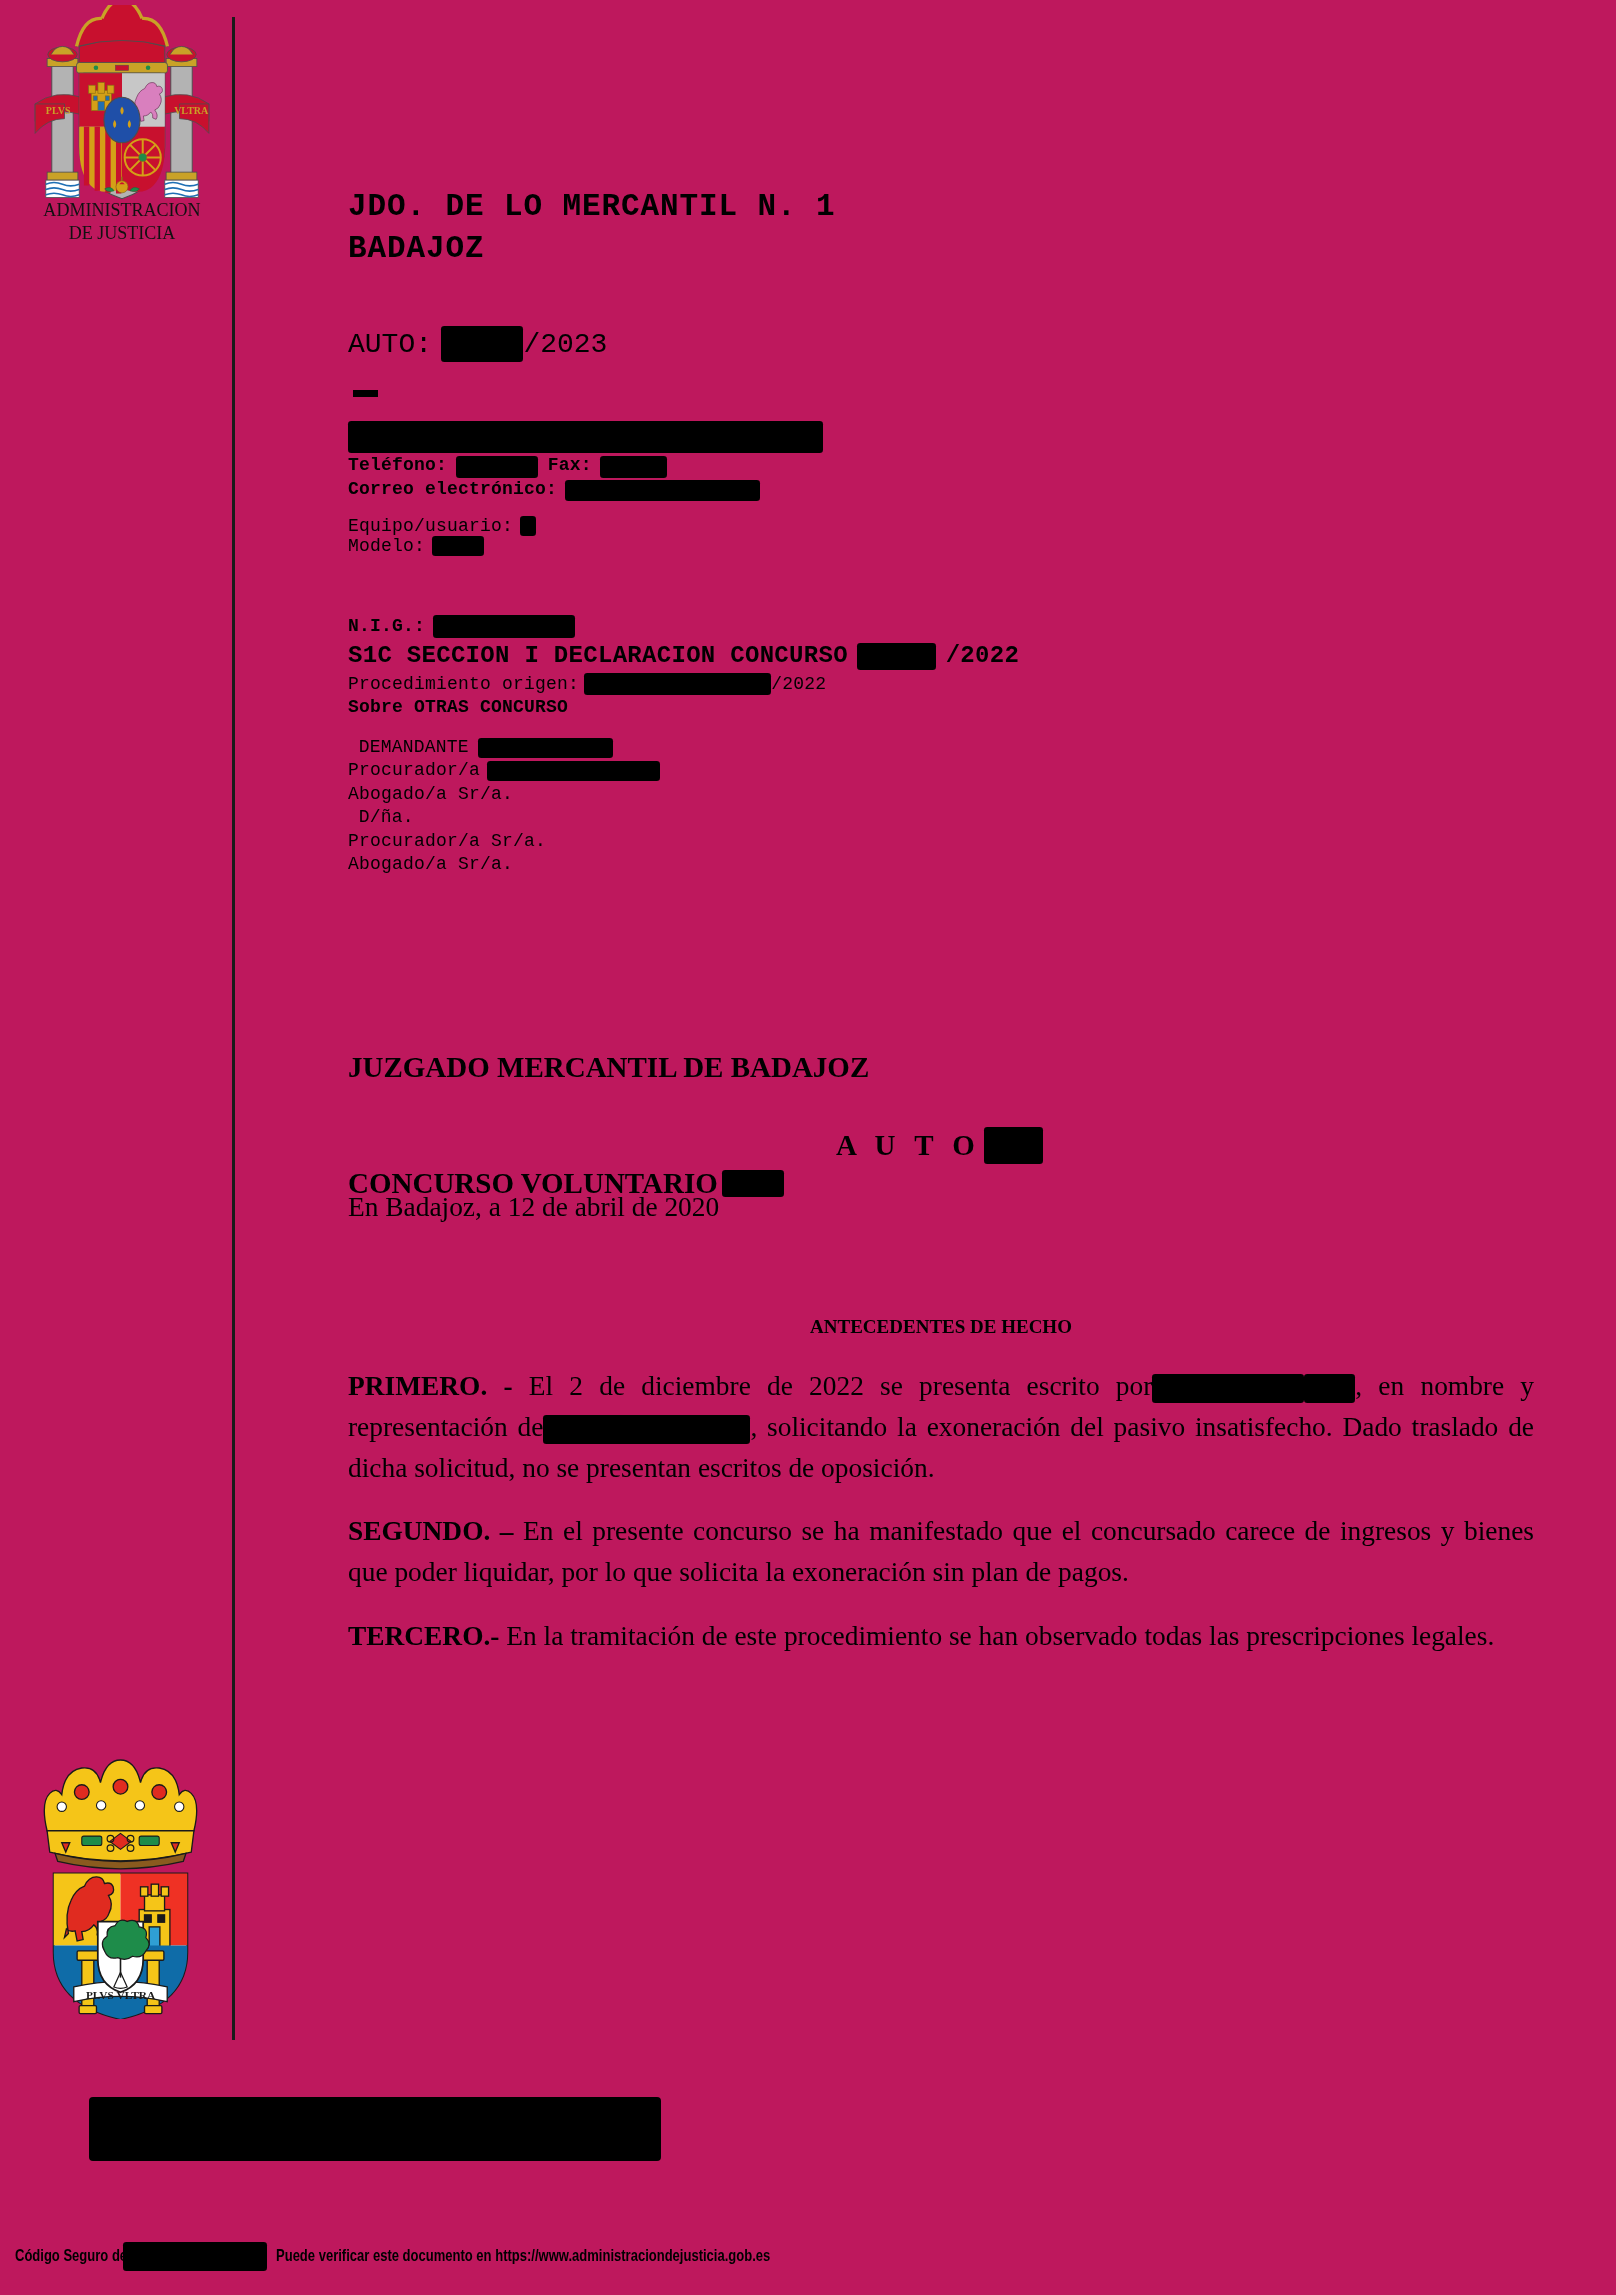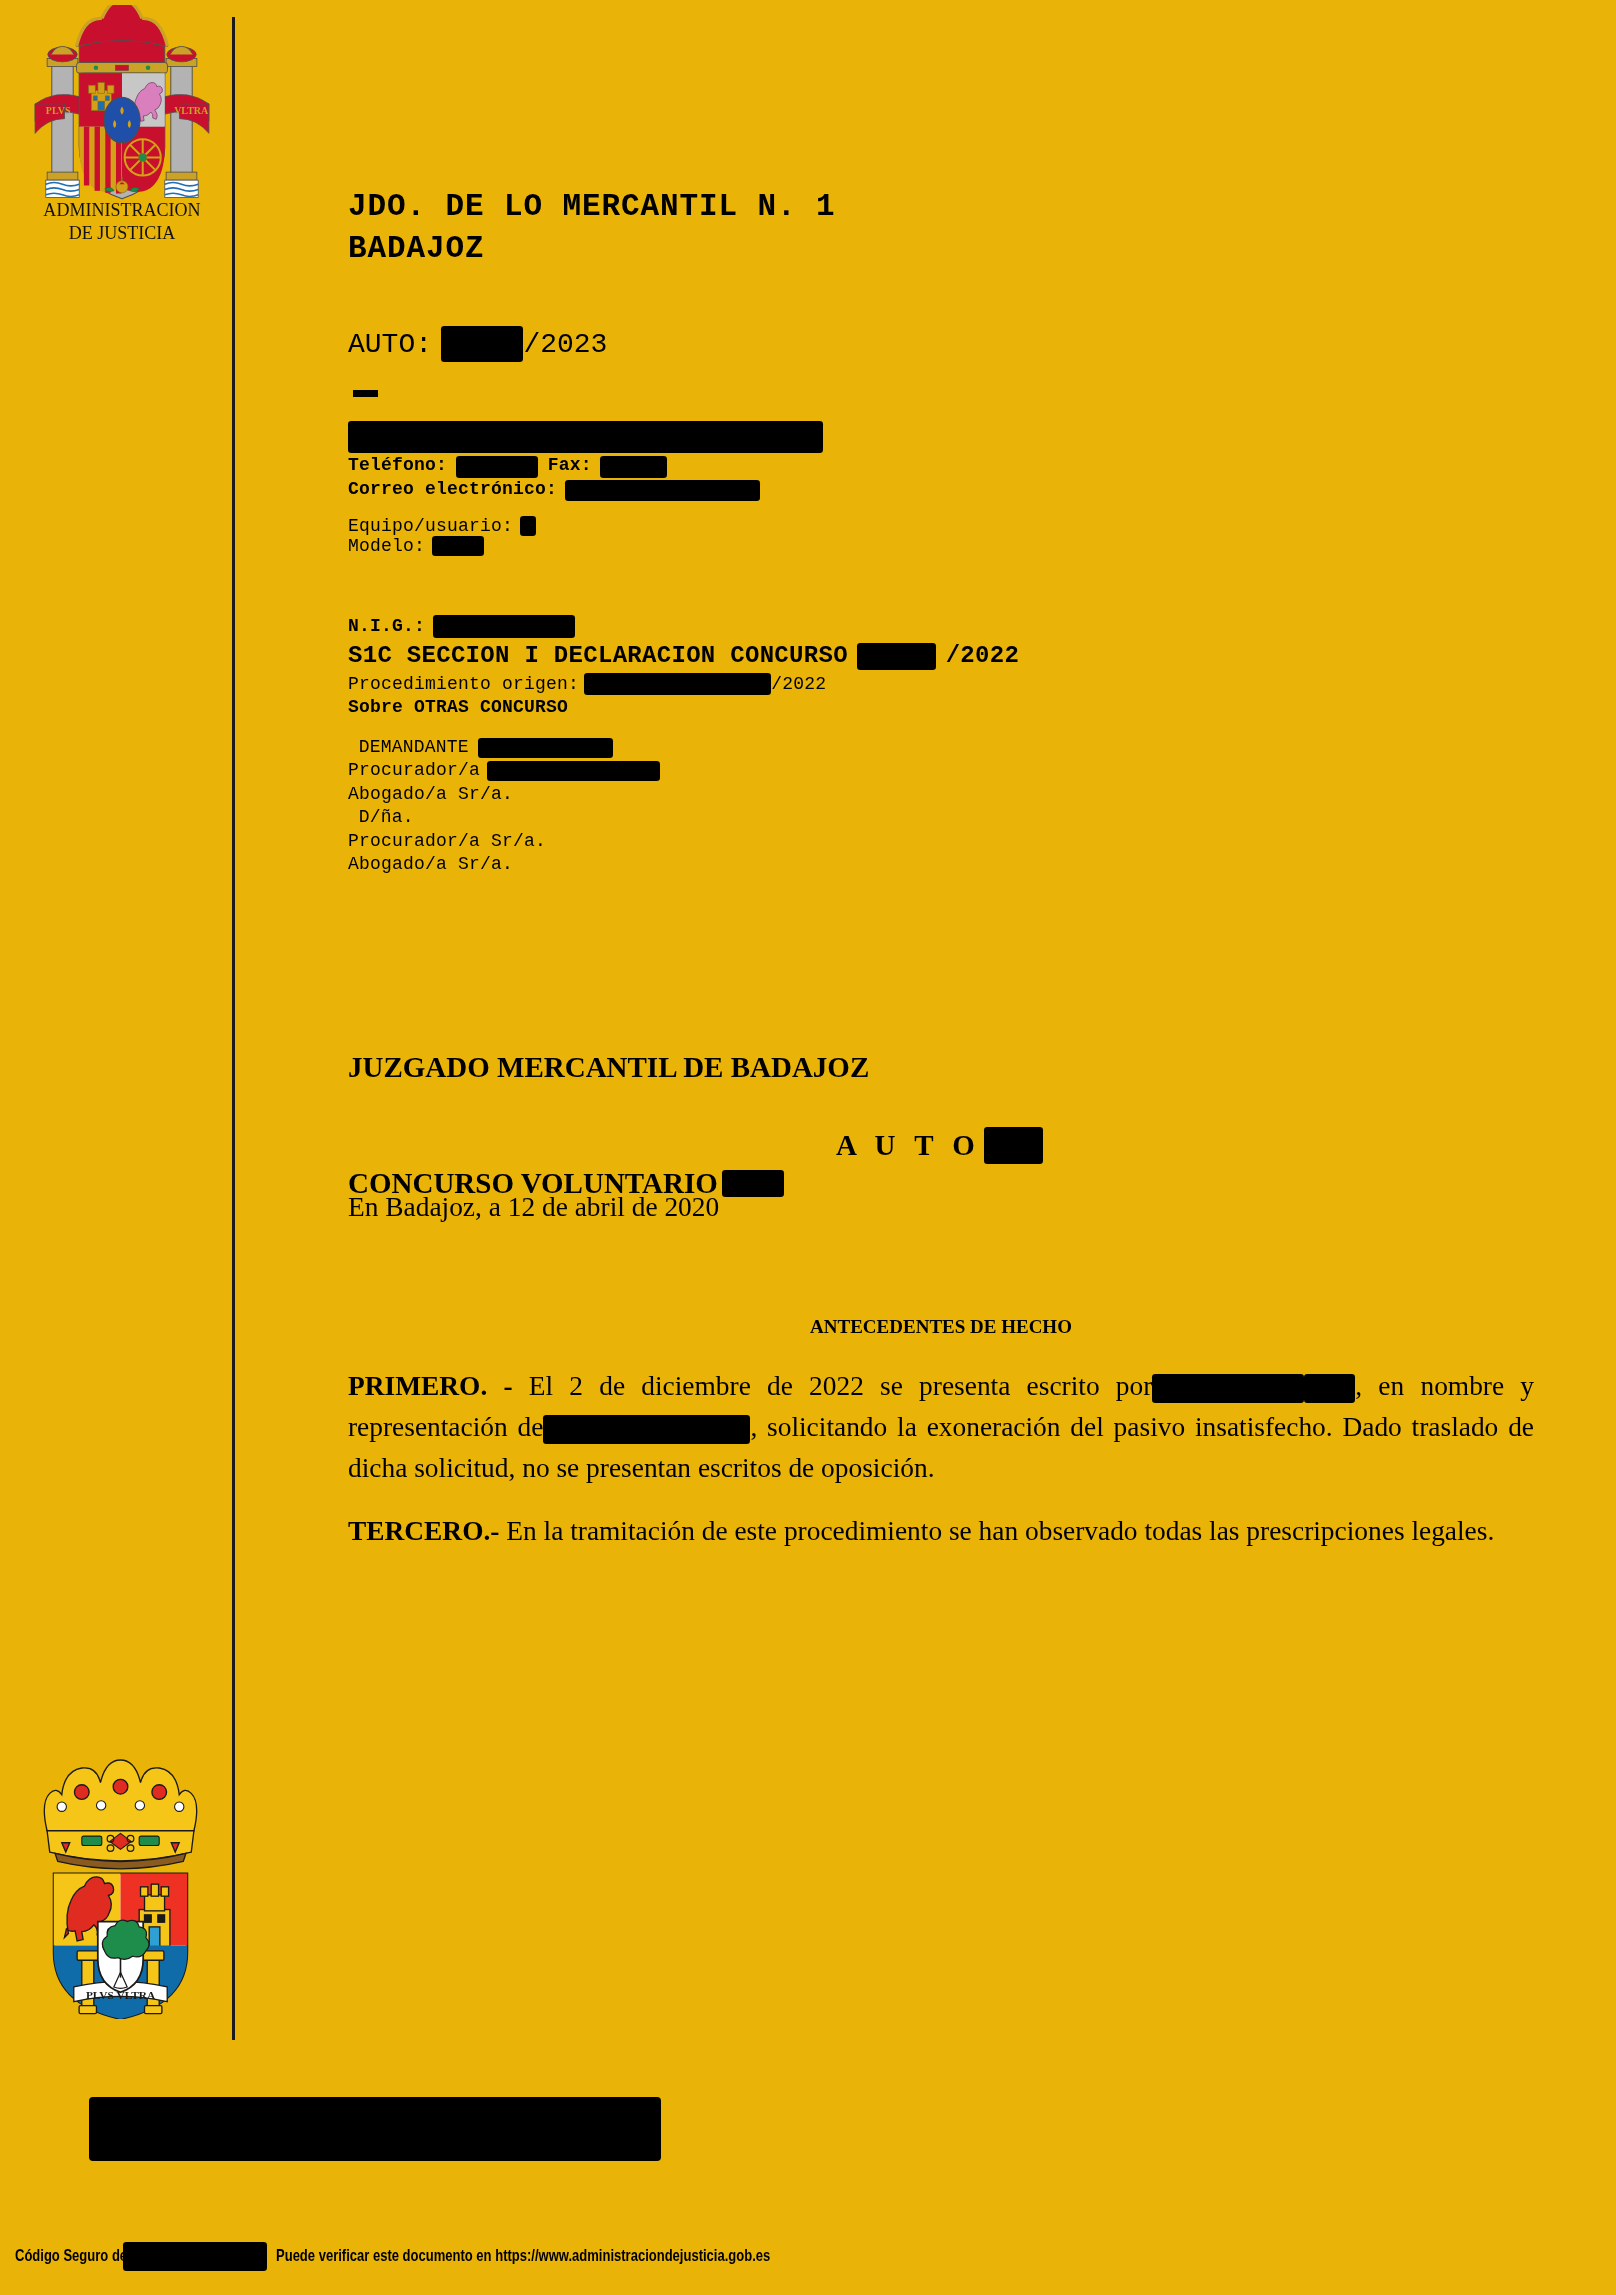--- a/index.html
+++ b/index.html
@@ -5,21 +5,21 @@
 <style>
   html, body {
     margin: 0;
     padding: 0;
     background: #ffffff;
   }
   .page {
     position: relative;
     width: 1617px;
     height: 2295px;
-    background: #eab308;
+    background: #be185d;
     overflow: hidden;
     font-family: "Liberation Serif", serif;
   }
 
   
   .margin-rule {
     position: absolute;
     left: 232px;
     top: 16.7px;
     width: 3.3px;
@@ -447,20 +447,21 @@
     <span class="redact" style="width:59px;height:37px;margin-left:2.7px;"></span>
   </div>
 
   <div class="place-date">En Badajoz, a 12 de abril de 2020</div>
 
   <div class="ante-heading">ANTECEDENTES DE HECHO</div>
 
   <div class="body-col">
     <p><b>PRIMERO. - </b><span>El 2 de diciembre de 2022 se presenta escrito por</span><span class="redact" style="width:152px;height:29px;"></span><span class="redact" style="width:51px;height:29px;"></span><span>, en nombre y representación de</span><span class="redact" style="width:207px;height:29px;"></span><span>, solicitando la exoneración del pasivo insatisfecho. Dado traslado de dicha solicitud, no se presentan escritos de oposición.</span></p>
 
+    <p><b>SEGUNDO. – </b><span>En el presente concurso se ha manifestado que el concursado carece de ingresos y bienes que poder liquidar, por lo que solicita la exoneración sin plan de pagos.</span></p>
 
     <p><b>TERCERO.- </b><span>En la tramitación de este procedimiento se han observado todas las prescripciones legales.</span></p>
   </div>
 
   <div class="crest-bottom">
     <svg viewBox="0 0 300 400" xmlns="http://www.w3.org/2000/svg">
 
       <g stroke="#1a1a1a" stroke-width="2">
         <path d="M40 118 q-10 -42 4 -56 q10 -10 18 2 q4 -36 30 -40 q22 -3 28 22 q8 -34 30 -34 q22 0 30 34 q6 -25 28 -22 q26 4 30 40 q8 -12 18 -2 q14 14 4 56 z" fill="#f5c518"></path>
         <circle cx="92" cy="60" r="11" fill="#e02b20" stroke="#1a1a1a" stroke-width="2"></circle>

